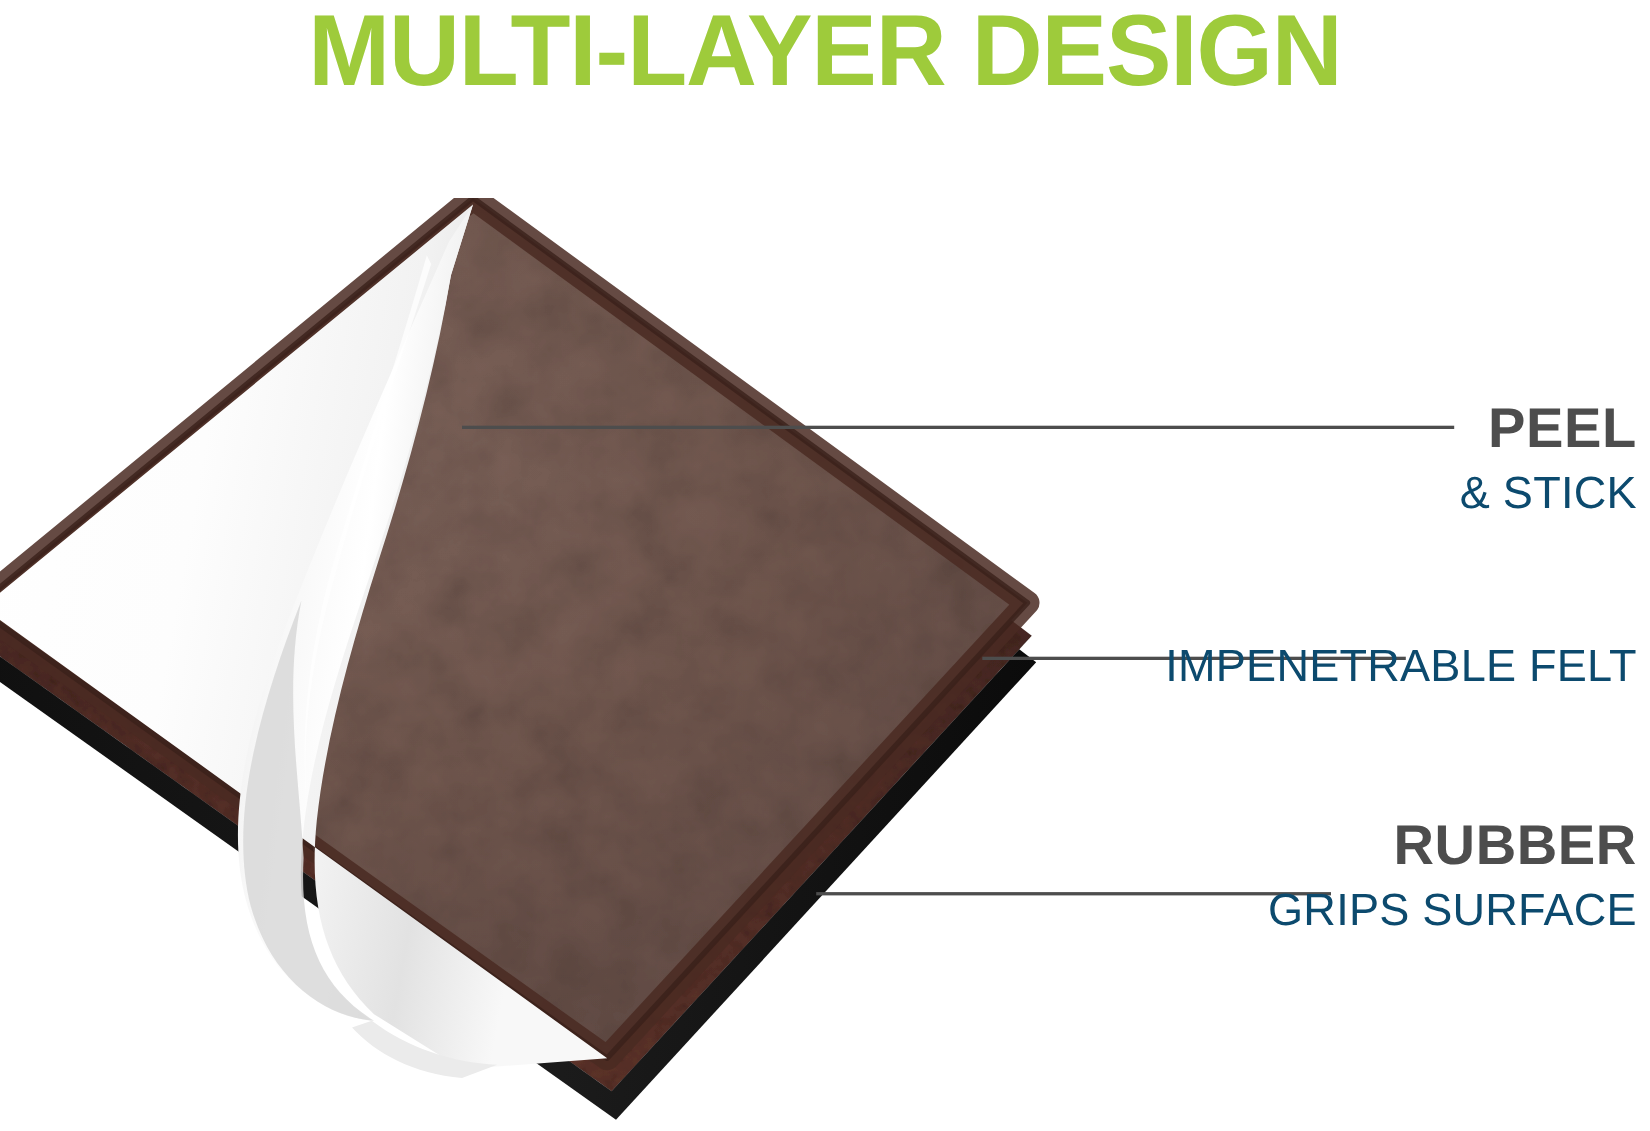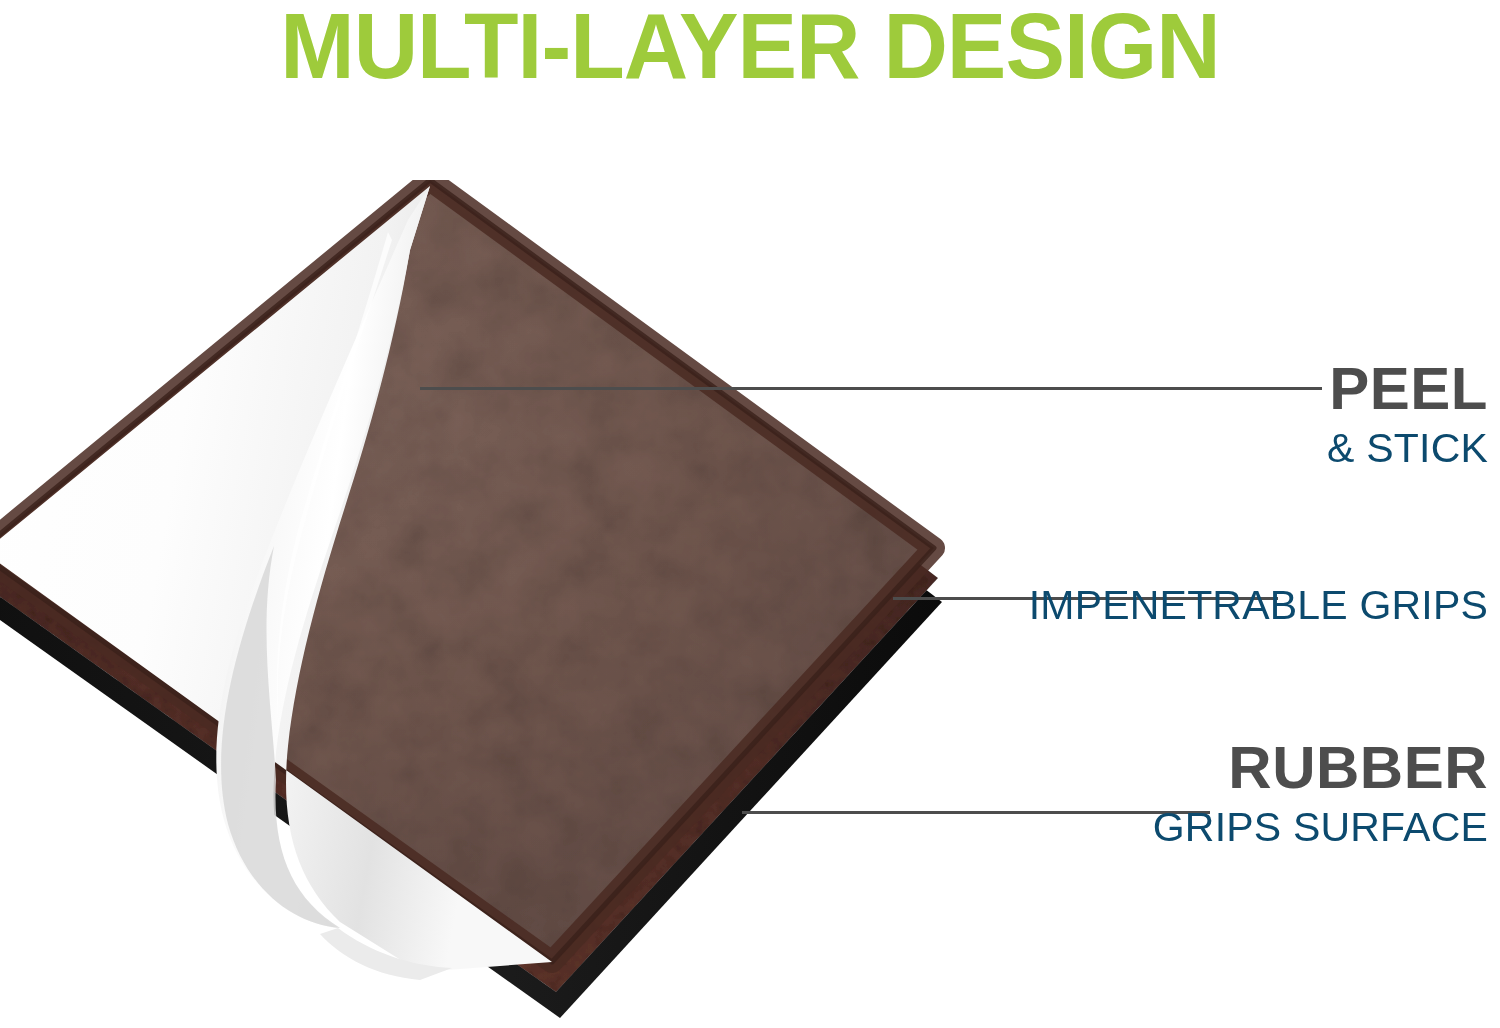--- a/index.html
+++ b/index.html
@@ -47,21 +47,21 @@
   
   .callout {
     position: absolute;
     right: 12px;
     text-align: right;
     user-select: none;
   }
   .callout .headline {
     font-family: "Liberation Sans", sans-serif;
     font-weight: bold;
-    font-size: 60px;
+    font-size: 51px;
     line-height: 52px;
     letter-spacing: 0.5px;
     color: #4d4d4d;
     white-space: nowrap;
   }
   .callout .sub {
     font-family: "Liberation Sans", sans-serif;
     font-weight: normal;
     font-size: 41px;
     line-height: 50px;
@@ -197,21 +197,21 @@
   <div class="leader" id="leader-peel"></div>
   <div class="leader" id="leader-core"></div>
   <div class="leader" id="leader-rubber"></div>
 
   <div class="callout" id="callout-peel">
     <div class="headline">PEEL</div>
     <div class="sub">&amp; STICK</div>
   </div>
 
   <div class="callout" id="callout-core">
-    <div class="sub">IMPENETRABLE GRIPS</div>
+    <div class="sub">IMPENETRABLE FELT</div>
   </div>
 
   <div class="callout" id="callout-rubber">
     <div class="headline">RUBBER</div>
     <div class="sub">GRIPS SURFACE</div>
   </div>
 
 </div>
 
 </body></html>

